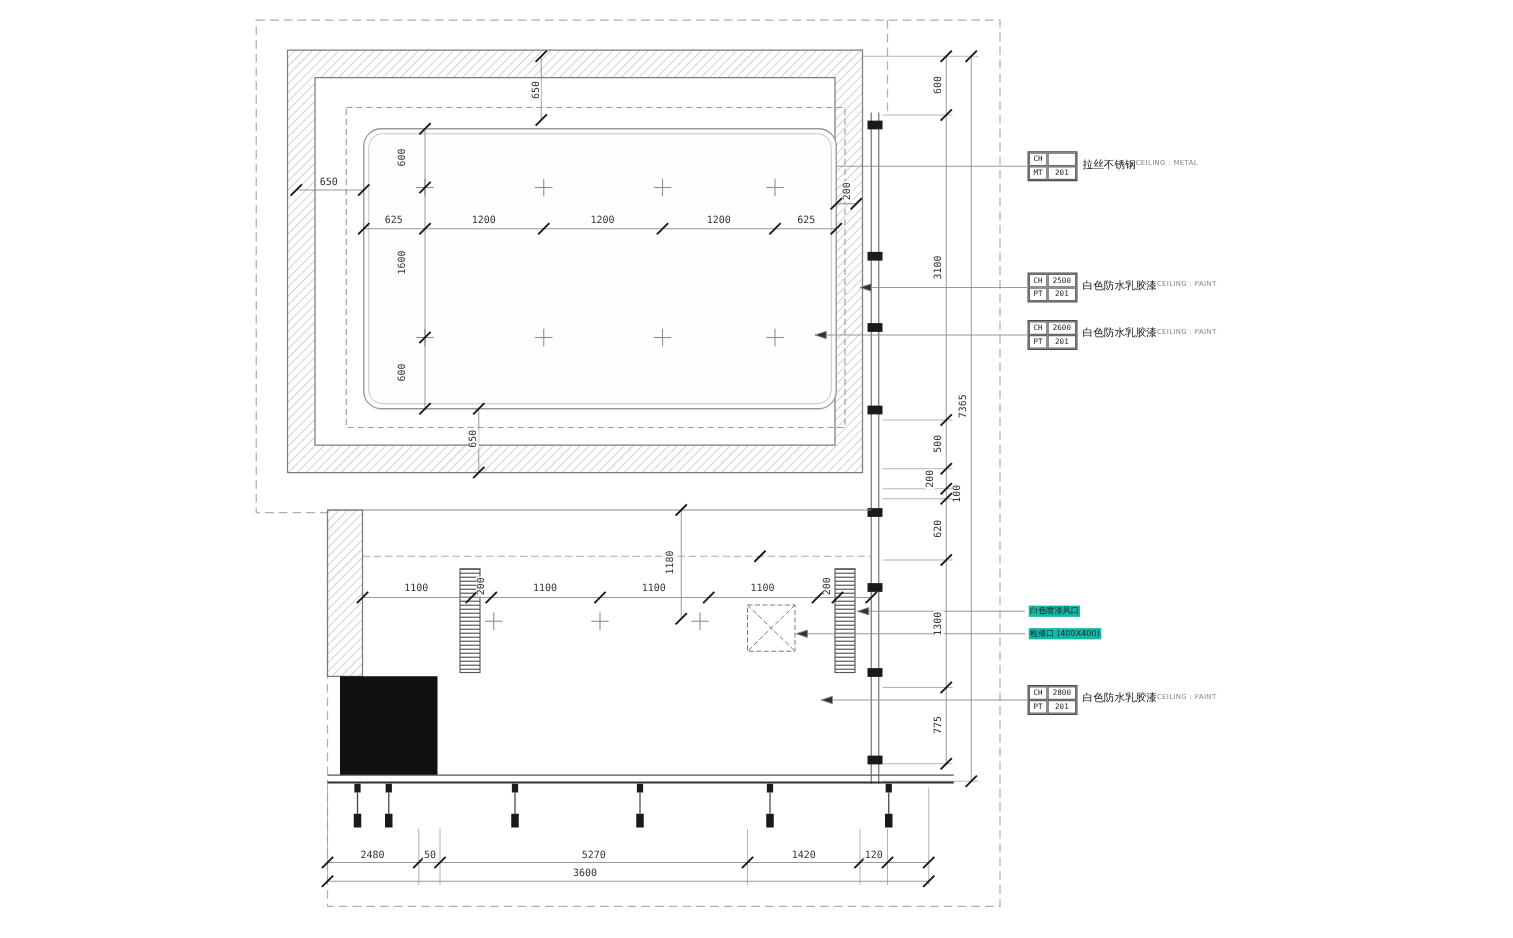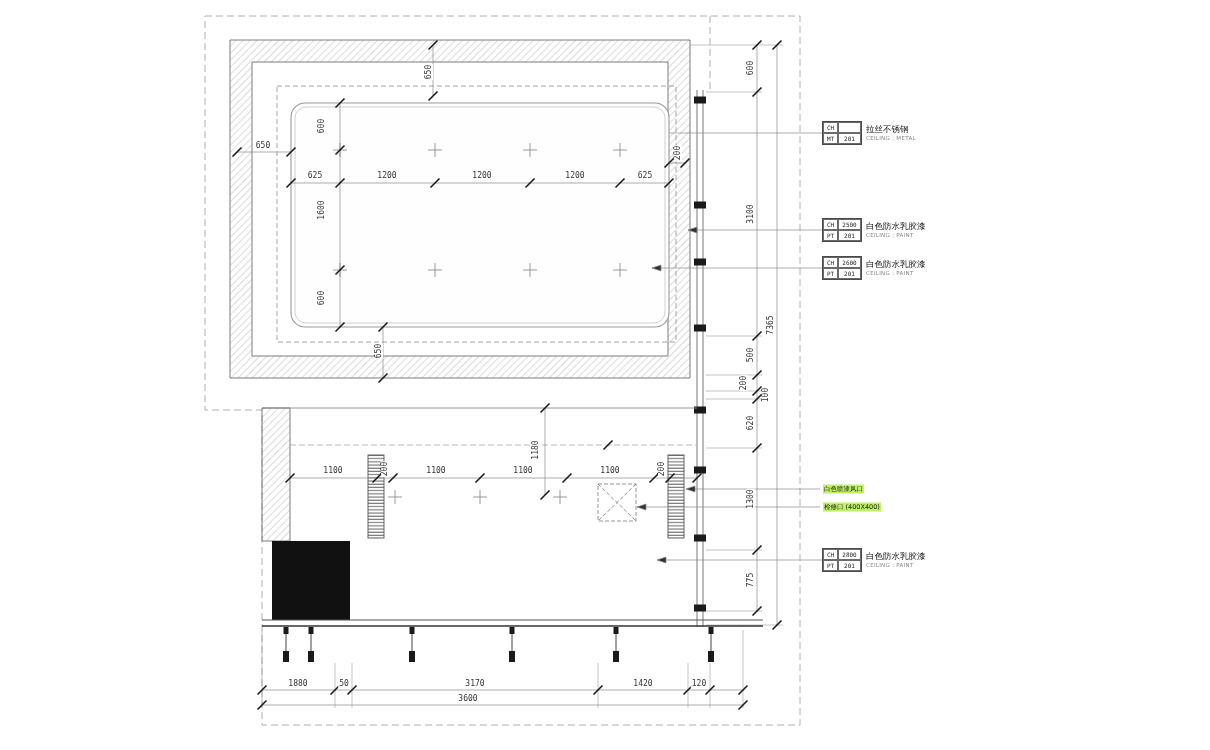--- a/index.html
+++ b/index.html
@@ -6,24 +6,24 @@
   .stage{position:relative;width:1210px;height:750px;background:#ffffff;overflow:hidden;font-family:"DejaVu Sans",sans-serif;}
   .stage svg{position:absolute;left:0;top:0;}
   .labels{position:absolute;left:0;top:0;width:100%;height:100%;}
   .lbl{position:absolute;font-family:"DejaVu Sans Mono",monospace;font-size:8px;color:#333;white-space:nowrap;
        transform:translate(-50%,-50%);background:rgba(255,255,255,.92);padding:0 1px;line-height:1;}
   .lbl.v{transform:translate(-50%,-50%) rotate(-90deg);}
   .callout{position:absolute;display:flex;align-items:center;gap:4px;transform:translateY(-50%);}
   .tagbox{display:grid;grid-template-columns:15px 23px;background:#fff;border:1px solid #4a4a4a;}
   .cell{border:0.5px solid #6a6a6a;font-family:"DejaVu Sans Mono",monospace;font-size:6px;color:#222;
         height:9px;line-height:9px;text-align:center;overflow:hidden;}
-  .ctext{display:flex;flex-direction:column;justify-content:center;}
+  .ctext{display:flex;flex-direction:row;justify-content:center;}
   .t1{font-size:8.5px;color:#111;line-height:1.15;white-space:nowrap;}
   .t2{font-size:5.5px;color:#858585;line-height:1.2;white-space:nowrap;letter-spacing:.3px;}
-  .note{position:absolute;font-size:6.5px;color:#222;transform:translateY(-50%);white-space:nowrap;background:#bef264;padding:0 1px;}
+  .note{position:absolute;font-size:6.5px;color:#222;transform:translateY(-50%);white-space:nowrap;background:#14b8a6;padding:0 1px;}
 </style>
 </head>
 <body>
 
 <div class="stage">
 
   <svg width="1210" height="750" viewBox="0 0 1210 750">
     <defs>
       <pattern id="hatch" width="5" height="5" patternUnits="userSpaceOnUse" patternTransform="rotate(45)">
         <line x1="0" y1="0" x2="0" y2="5" stroke="#b8b8b8" stroke-width="1"></line>
@@ -275,23 +275,23 @@
     <div class="lbl v" style="left:751px;top:580px">775</div>
 
     <div class="lbl v" style="left:536px;top:450px">1180</div>
     <div class="lbl" style="left:333px;top:471px">1100</div>
     <div class="lbl v" style="left:385px;top:469px">200</div>
     <div class="lbl" style="left:436px;top:471px">1100</div>
     <div class="lbl" style="left:523px;top:471px">1100</div>
     <div class="lbl" style="left:610px;top:471px">1100</div>
     <div class="lbl v" style="left:662px;top:469px">200</div>
 
-    <div class="lbl" style="left:298px;top:684px">1880</div>
+    <div class="lbl" style="left:298px;top:684px">2480</div>
     <div class="lbl" style="left:344px;top:684px">50</div>
-    <div class="lbl" style="left:475px;top:684px">3170</div>
+    <div class="lbl" style="left:475px;top:684px">5270</div>
     <div class="lbl" style="left:643px;top:684px">1420</div>
     <div class="lbl" style="left:699px;top:684px">120</div>
     <div class="lbl" style="left:468px;top:699px">3600</div>
 
     <div class="callout" style="left:822px;top:133px">
       <div class="tagbox">
         <div class="cell">CH</div>
         <div class="cell"></div>
         <div class="cell">MT</div>
         <div class="cell">201</div>

